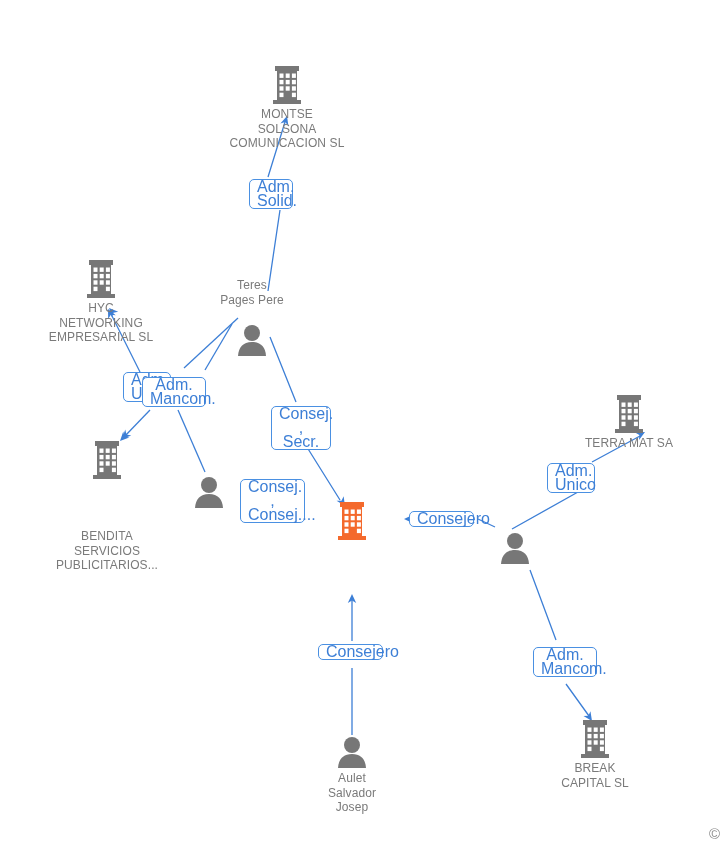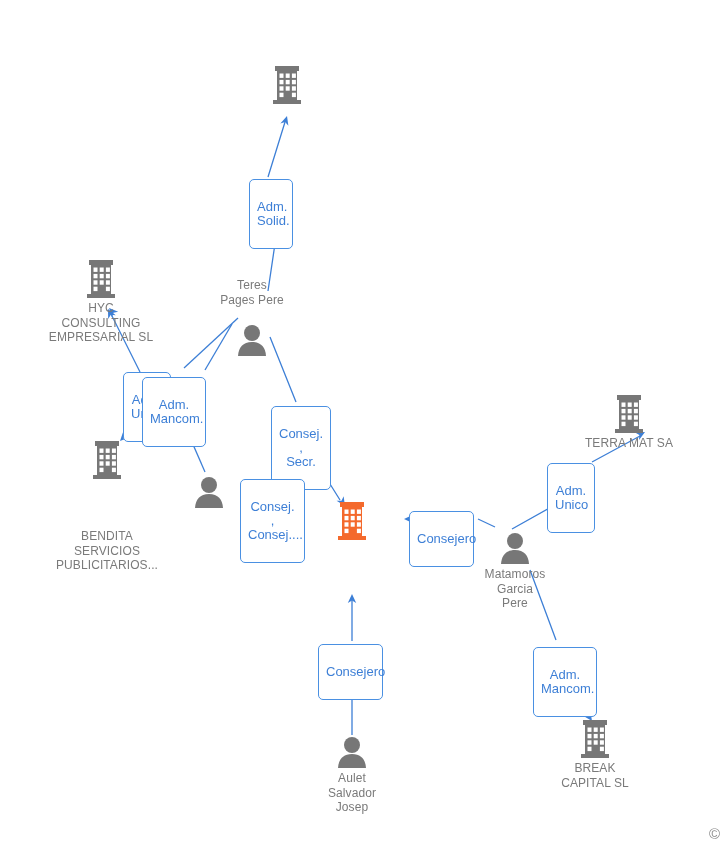--- a/index.html
+++ b/index.html
@@ -59,24 +59,24 @@
   }
 
   
   .chip {
     position: absolute;
     box-sizing: border-box;
     border: 1px solid #4a90e2;
     border-radius: 5px;
     background: #ffffff;
     color: #3d7fd6;
-    font-size: 13px;
+    font-size: 16px;
     line-height: 14px;
     text-align: center;
-    padding: 20px 7px;
+    padding: 0 7px;
     white-space: pre-line;
     z-index: 5;
   }
 
   
   #watermark {
     position: absolute;
     right: 8px;
     bottom: 8px;
     display: flex;
@@ -143,20 +143,23 @@
               <rect x="8.5" y="13.9" width="4" height="4.4" fill="#ffffff"></rect>
               <rect x="14.7" y="13.9" width="4" height="4.4" fill="#ffffff"></rect>
               <rect x="20.9" y="13.9" width="4" height="4.4" fill="#ffffff"></rect>
               <rect x="8.5" y="20.3" width="4" height="4.4" fill="#ffffff"></rect>
               <rect x="14.7" y="20.3" width="4" height="4.4" fill="#ffffff"></rect>
               <rect x="20.9" y="20.3" width="4" height="4.4" fill="#ffffff"></rect>
               <rect x="8.5" y="26.700000000000003" width="4" height="4.4" fill="#ffffff"></rect>
               <rect x="20.9" y="26.700000000000003" width="4" height="4.4" fill="#ffffff"></rect>
             </g>
           </svg></span>
+        <div class="node-label">MONTSE
+SOLSONA
+COMUNICACION SL</div>
       </div>
       <div class="node" style="left: 101px; top: 260px;">
         <span class="glyph"><svg width="32" height="38" viewBox="0 0 32 38">
             <g fill="#777777">
               <path d="M6 4 h20 v30 h-20 z"></path>
               <path d="M2 34 h28 v4 h-28 z"></path>
               <path d="M4 0 h24 v5 h-24 z"></path>
               <rect x="8.5" y="7.5" width="4" height="4.4" fill="#ffffff"></rect>
               <rect x="14.7" y="7.5" width="4" height="4.4" fill="#ffffff"></rect>
               <rect x="20.9" y="7.5" width="4" height="4.4" fill="#ffffff"></rect>
@@ -164,21 +167,21 @@
               <rect x="14.7" y="13.9" width="4" height="4.4" fill="#ffffff"></rect>
               <rect x="20.9" y="13.9" width="4" height="4.4" fill="#ffffff"></rect>
               <rect x="8.5" y="20.3" width="4" height="4.4" fill="#ffffff"></rect>
               <rect x="14.7" y="20.3" width="4" height="4.4" fill="#ffffff"></rect>
               <rect x="20.9" y="20.3" width="4" height="4.4" fill="#ffffff"></rect>
               <rect x="8.5" y="26.700000000000003" width="4" height="4.4" fill="#ffffff"></rect>
               <rect x="20.9" y="26.700000000000003" width="4" height="4.4" fill="#ffffff"></rect>
             </g>
           </svg></span>
         <div class="node-label">HYC
-CONSULTING
+NETWORKING
 EMPRESARIAL SL</div>
       </div>
       <div class="node label-above" style="left: 252px; top: 278px;">
         <span class="glyph"><svg width="30" height="32" viewBox="0 0 30 32">
             <g fill="#777777">
               <circle cx="15" cy="9" r="8"></circle>
               <path d="M15 18 C6 18 1.5 23.5 1 32 h28 C28.5 23.5 24 18 15 18 z"></path>
             </g>
           </svg></span>
         <div class="node-label">Teres
@@ -256,23 +259,20 @@
           </svg></span>
         <div class="node-label">TERRA MAT SA</div>
       </div>
       <div class="node" style="left: 515px; top: 532px;">
         <span class="glyph"><svg width="30" height="32" viewBox="0 0 30 32">
             <g fill="#777777">
               <circle cx="15" cy="9" r="8"></circle>
               <path d="M15 18 C6 18 1.5 23.5 1 32 h28 C28.5 23.5 24 18 15 18 z"></path>
             </g>
           </svg></span>
-        <div class="node-label">Matamoros
-Garcia
-Pere</div>
       </div>
       <div class="node" style="left: 595px; top: 720px;">
         <span class="glyph"><svg width="32" height="38" viewBox="0 0 32 38">
             <g fill="#777777">
               <path d="M6 4 h20 v30 h-20 z"></path>
               <path d="M2 34 h28 v4 h-28 z"></path>
               <path d="M4 0 h24 v5 h-24 z"></path>
               <rect x="8.5" y="7.5" width="4" height="4.4" fill="#ffffff"></rect>
               <rect x="14.7" y="7.5" width="4" height="4.4" fill="#ffffff"></rect>
               <rect x="20.9" y="7.5" width="4" height="4.4" fill="#ffffff"></rect>

